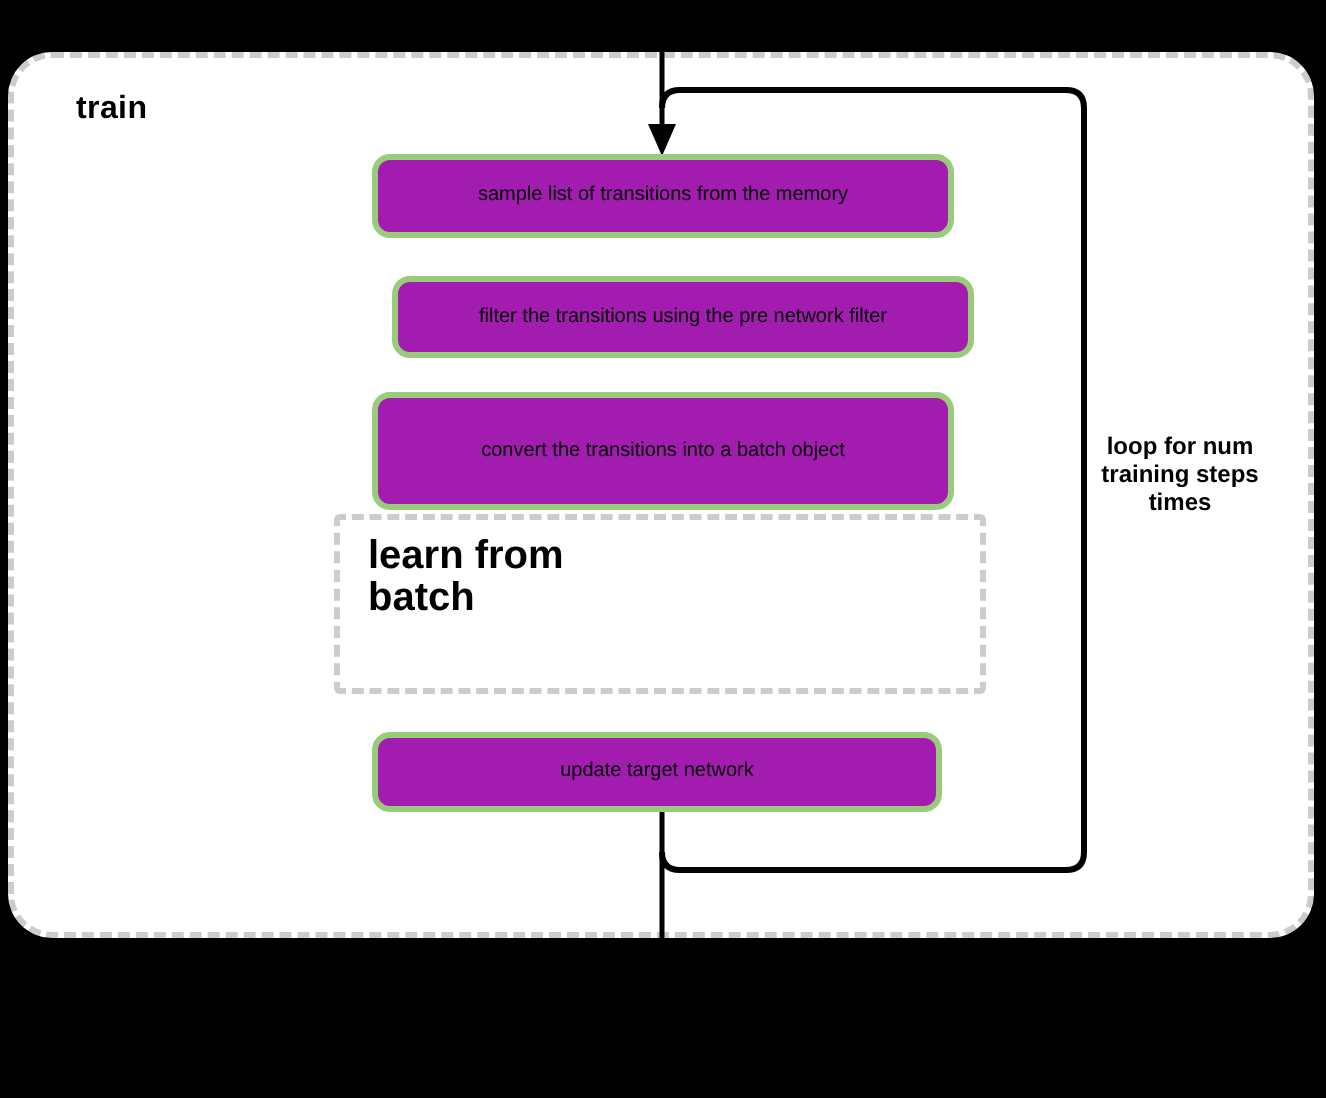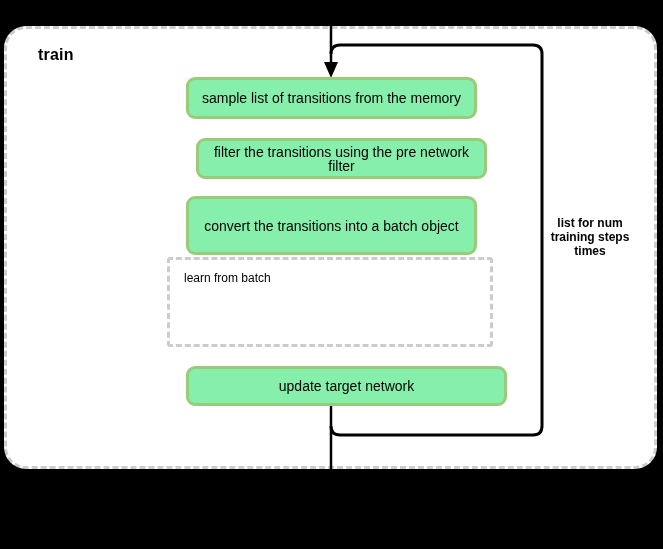--- a/index.html
+++ b/index.html
@@ -21,37 +21,37 @@
     font-size: 16px; font-weight: bold; letter-spacing: 0.2px;
   }
 
   svg.connectors {
     position: absolute; left: 0; top: 0; width: 663px; height: 549px;
     pointer-events: none;
   }
 
   .node {
     position: absolute; box-sizing: border-box;
-    background: #86efac; border: 3px solid #99cc7a; border-radius: 9px;
+    background: #a21caf; border: 3px solid #99cc7a; border-radius: 9px;
     display: flex; align-items: center; justify-content: center;
-    text-align: center; font-size: 14px; line-height: 14px; padding: 0 8px;
+    text-align: center; font-size: 10px; line-height: 14px; padding: 0 8px;
   }
   .n1 { left: 186px; top: 77px;  width: 291px; height: 42px; }
   .n2 { left: 196px; top: 138px; width: 291px; height: 41px; }
   .n3 { left: 186px; top: 196px; width: 291px; height: 59px; }
-  .n4 { left: 186px; top: 366px; width: 321px; height: 40px; }
+  .n4 { left: 186px; top: 366px; width: 285px; height: 40px; }
 
   .subprocess {
     position: absolute; left: 167px; top: 257px; width: 326px; height: 90px;
     box-sizing: border-box; background: #ffffff;
     border: 3px dashed #cccccc; border-radius: 3px;
   }
   .subprocess-label {
     margin: 8px 0 0 14px; width: 120px;
-    font-size: 12px; font-weight: normal; line-height: 21px;
+    font-size: 20px; font-weight: bold; line-height: 21px;
   }
 
   .loop-note {
     position: absolute; left: 544px; top: 216px; width: 92px;
     text-align: center; font-size: 12px; font-weight: bold; line-height: 14px;
   }
 </style>
 </head>
 <body>
 
@@ -83,15 +83,15 @@
   </div>
 
   <div class="subprocess">
     <div class="subprocess-label">learn from batch</div>
   </div>
 
   <div class="node n4">
     <span>update target network</span>
   </div>
 
-  <div class="loop-note">list for num training steps times</div>
+  <div class="loop-note">loop for num training steps times</div>
 
 </div>
 
 </body></html>

